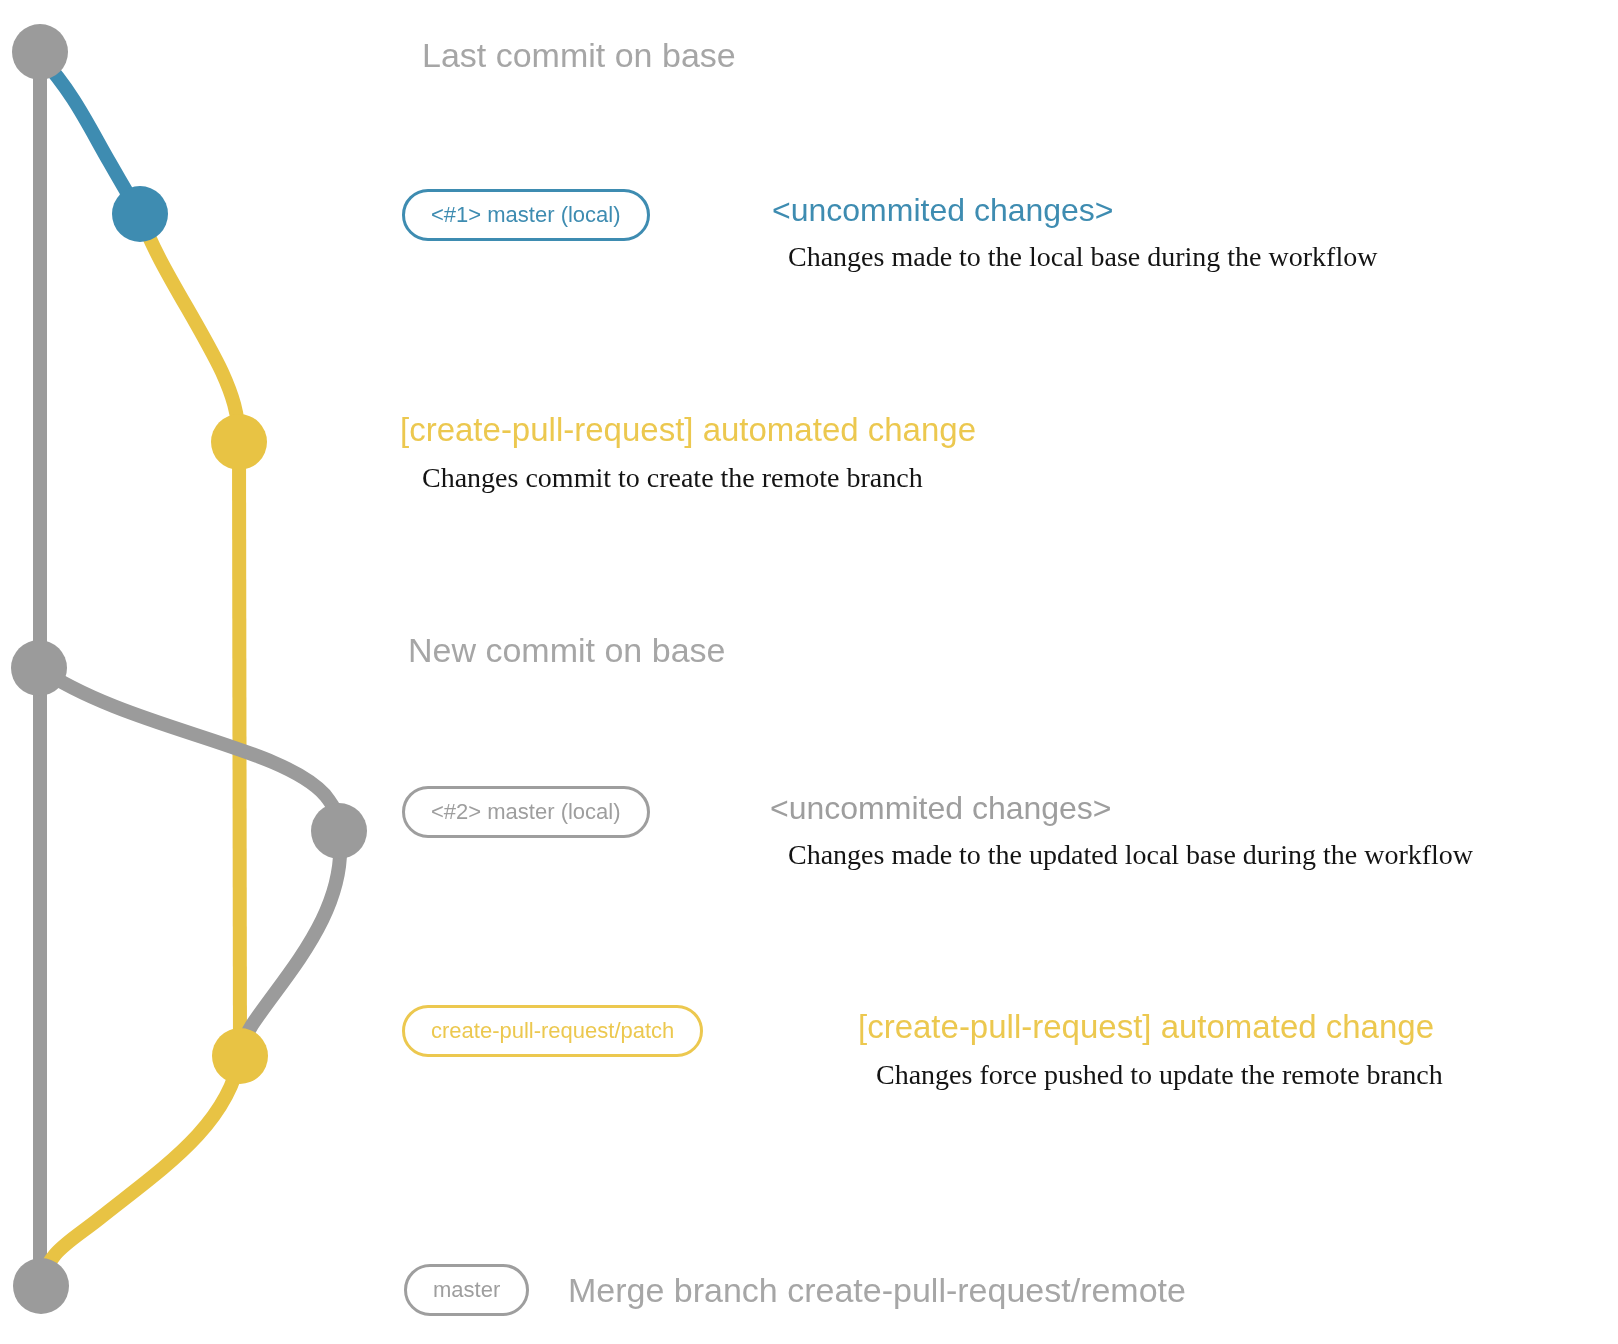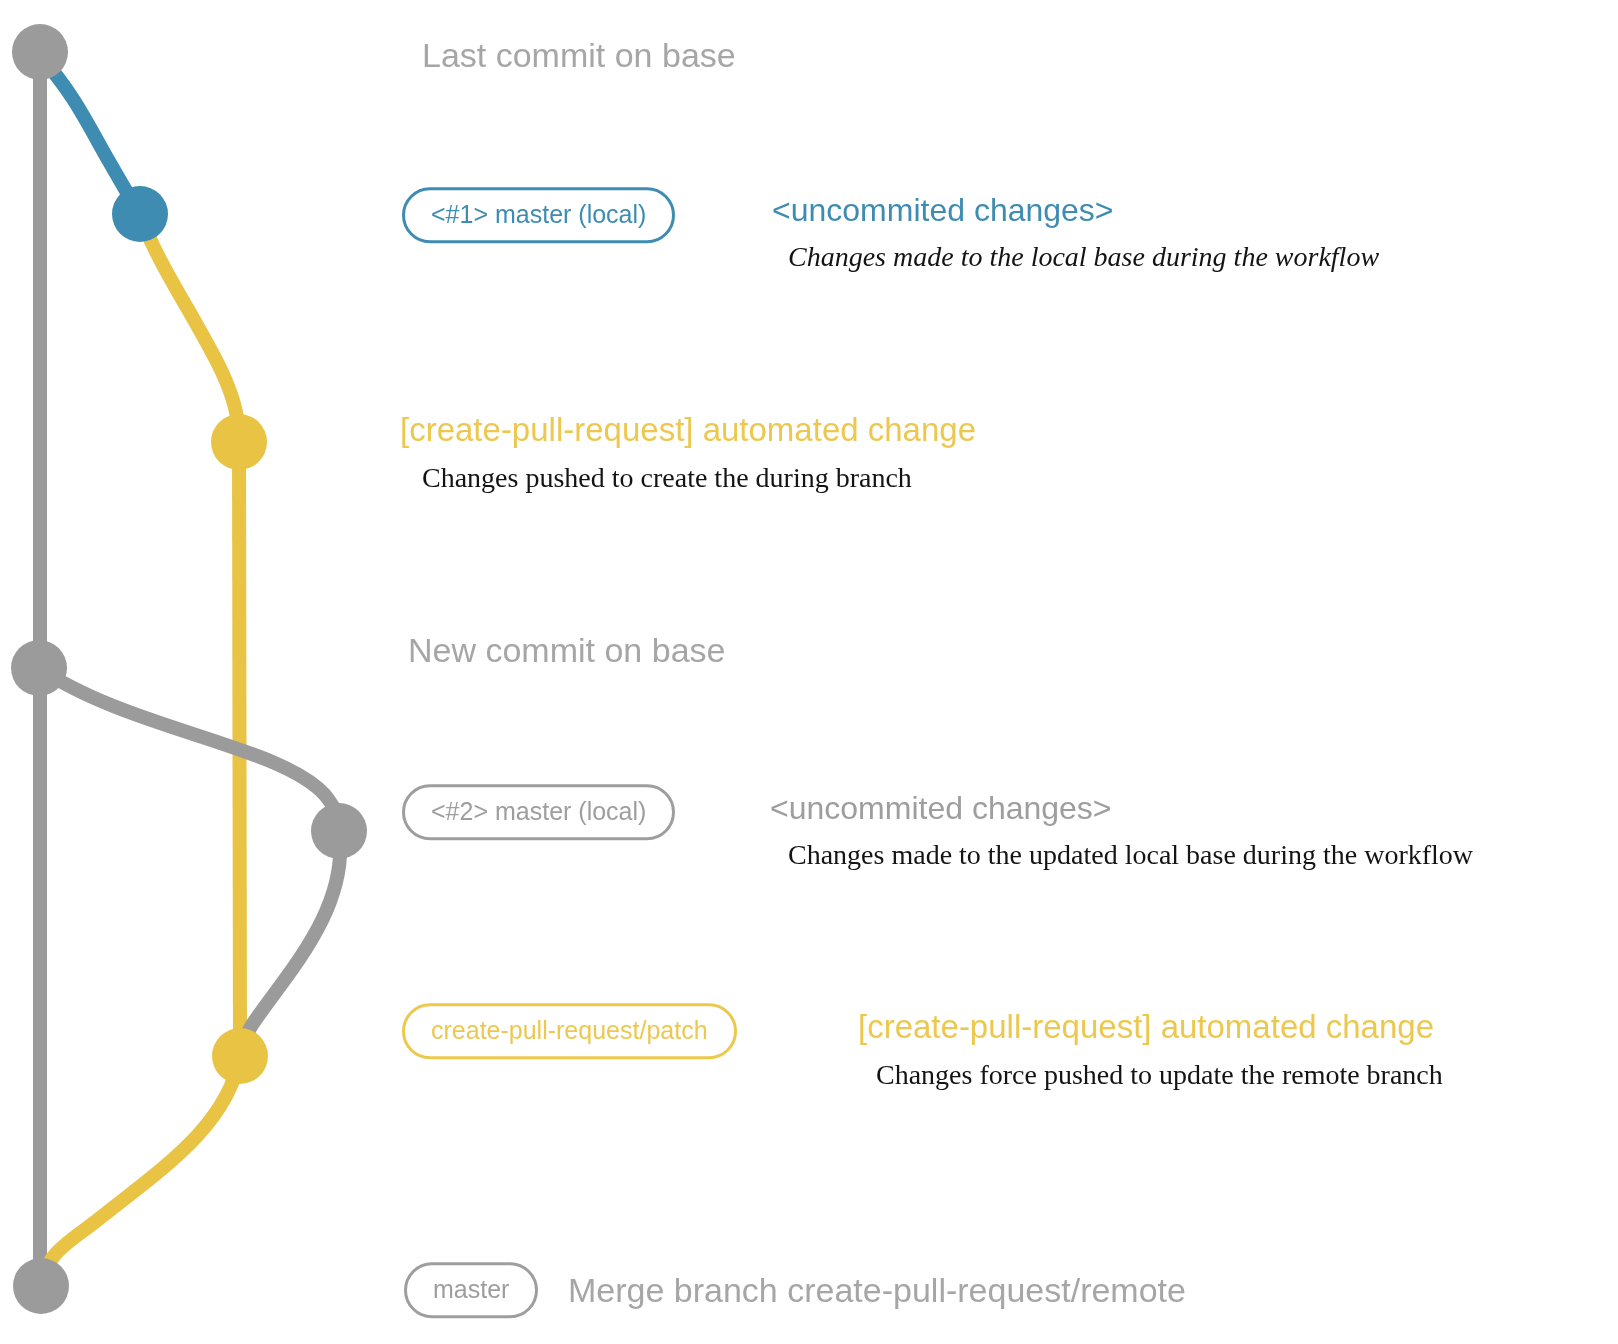--- a/index.html
+++ b/index.html
@@ -5,21 +5,21 @@
   html,body{margin:0;padding:0;}
   body{
     width:1618px;height:1344px;position:relative;background:#ffffff;
     font-family:"Liberation Sans",sans-serif;overflow:hidden;
   }
   #graph-svg{position:absolute;left:0;top:0;}
   .ann{position:absolute;white-space:nowrap;transform:translateY(-50%);}
   .gray-label{color:var(--c-gray_text);font-size:34px;}
   .badge{
     display:inline-block;padding:11px 26px;border:3px solid;border-radius:32px;
-    font-size:25px;line-height:1.1;background:#fff;
+    font-size:22px;line-height:1.1;background:#fff;
   }
   .badge-blue{color:var(--c-blue);border-color:var(--c-blue);}
   .badge-gray{color:var(--c-gray_badge);border-color:var(--c-gray_badge);}
   .badge-yellow{color:var(--c-yellow_text);border-color:var(--c-yellow_text);text-align:right;}
   .msg{font-size:32px;}
   .msg-blue{color:var(--c-blue);}
   .msg-gray{color:var(--c-gray_badge);}
   .msg-yellow{color:var(--c-yellow_text);}
   .msg-merge{color:var(--c-gray_text);font-size:34px;}
   .note{font-family:"Liberation Serif",serif;font-size:28px;color:var(--c-note_text);}
@@ -48,24 +48,24 @@
   <circle cx="240" cy="1056" r="28" fill="#e8c344"></circle>
   <circle cx="41" cy="1286" r="28" fill="#9b9b9b"></circle>
 </svg>
 
 <div class="ann gray-label" style="left:422px;top:55px;">Last commit on base</div>
 
 <div class="ann" style="left:402px;top:215px;">
   <span class="badge badge-blue">&lt;#1&gt; master (local)</span>
 </div>
 <div class="ann msg msg-blue" style="left:772px;top:210px;">&lt;uncommited changes&gt;</div>
-<div class="ann note" style="left:788px;top:257px;font-style:italic;">Changes made to the local base during the workflow</div>
+<div class="ann note" style="left:788px;top:257px;">Changes made to the local base during the workflow</div>
 
 <div class="ann msg msg-yellow" style="left:400px;top:430px;font-size:33px;">[create-pull-request] automated change</div>
-<div class="ann note" style="left:422px;top:478px;">Changes pushed to create the during branch</div>
+<div class="ann note" style="left:422px;top:478px;">Changes commit to create the remote branch</div>
 
 <div class="ann gray-label" style="left:400px;top:650px;margin-left:8px;">New commit on base</div>
 
 <div class="ann" style="left:402px;top:812px;">
   <span class="badge badge-gray">&lt;#2&gt; master (local)</span>
 </div>
 <div class="ann msg msg-gray" style="left:770px;top:808px;">&lt;uncommited changes&gt;</div>
 <div class="ann note" style="left:788px;top:855px;text-align:center;">Changes made to the updated local base during the workflow</div>
 
 <div class="ann" style="left:402px;top:1031px;">

